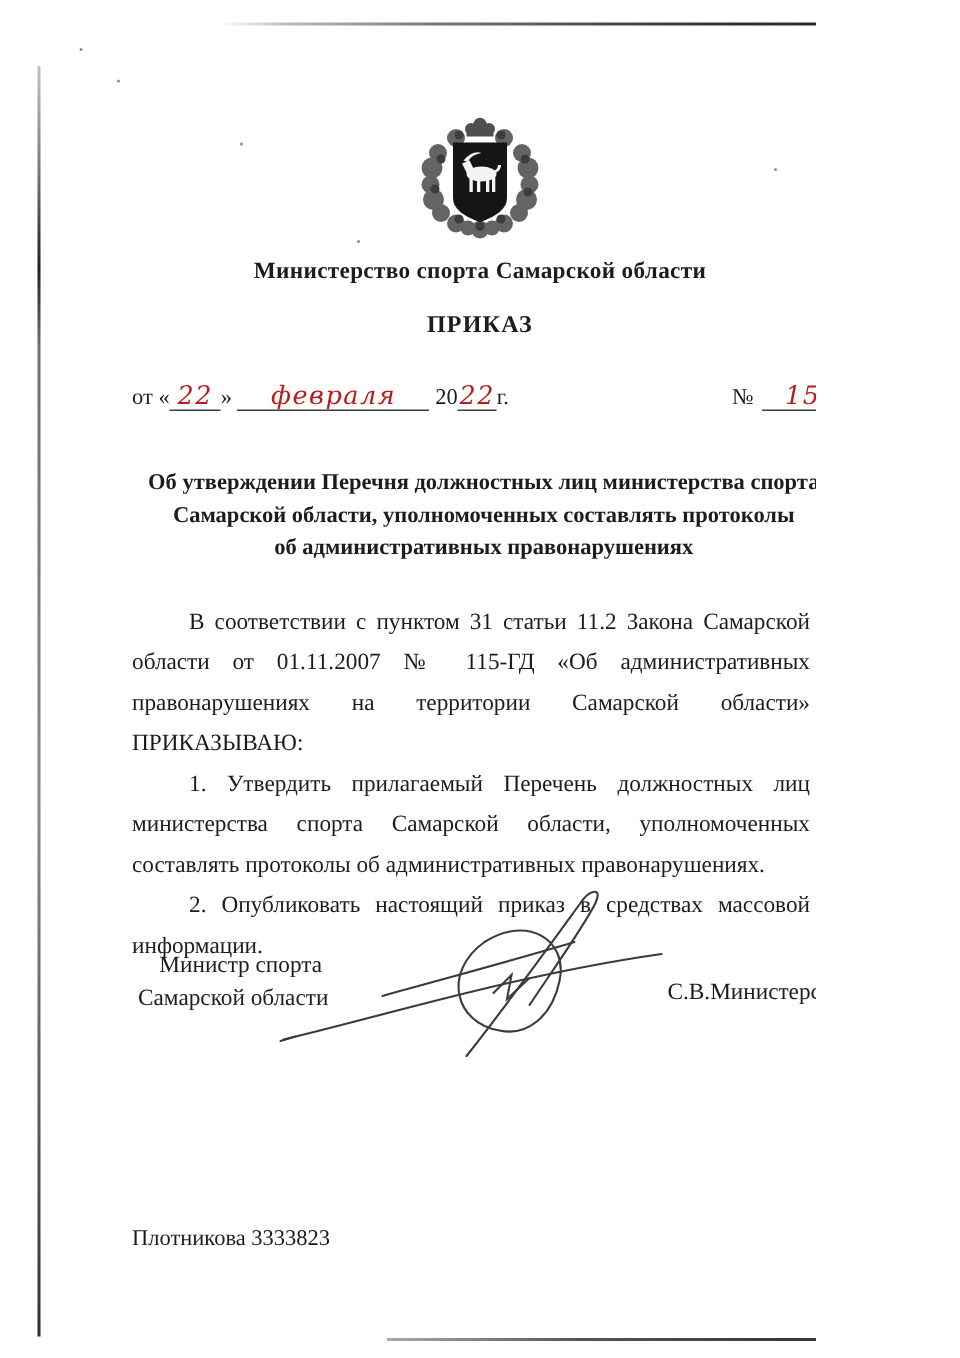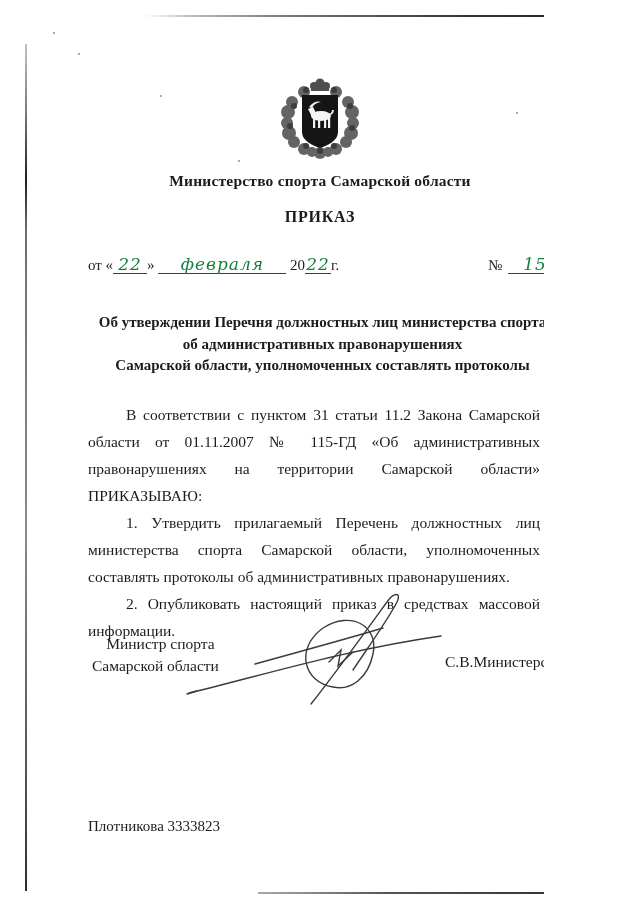--- a/index.html
+++ b/index.html
@@ -39,21 +39,21 @@
   }
   .doctype {
     position:absolute; left:0; top:208px; width:640px; text-align:center;
     font-weight:bold; font-size:16px; letter-spacing:.8px;
   }
 
   
   .dateline { position:absolute; left:88px; top:256px; font-size:15px; white-space:nowrap; }
   .numberline { position:absolute; left:488px; top:256px; font-size:15px; white-space:nowrap; }
   .hw {
-    font-family:"DejaVu Serif", serif; font-style:italic; color:#15803d;
+    font-family:"DejaVu Serif", serif; font-style:italic; color:#b91c1c;
     font-size:17px; letter-spacing:1px;
   }
   .hw-slot { display:inline-block; border-bottom:1.2px solid #3c3c3c; text-align:center; line-height:17px; }
   .slot-day   { min-width:34px; }
   .slot-month { min-width:128px; }
   .slot-year  { min-width:26px; }
   .slot-num   { min-width:88px; margin-left:6px; }
 
   
   .doc-title {
@@ -155,22 +155,22 @@
   <div class="dateline"><span>от «</span><span class="hw hw-slot slot-day">22</span><span>»</span>
     <span class="hw hw-slot slot-month">февраля</span>
     <span>20</span><span class="hw hw-slot slot-year">22</span><span>г.</span>
   </div>
 
   <div class="numberline"><span>№</span><span class="hw hw-slot slot-num">151-П</span>
   </div>
 
   <div class="doc-title">
     <div>Об утверждении Перечня должностных лиц министерства спорта</div>
+    <div>Самарской области, уполномоченных составлять протоколы</div>
     <div>об административных правонарушениях</div>
-    <div>Самарской области, уполномоченных составлять протоколы</div>
   </div>
 
   <div class="doc-body">
     <p>В соответствии с пунктом 31 статьи 11.2 Закона Самарской области от 01.11.2007 № 115-ГД «Об административных правонарушениях на территории Самарской области» ПРИКАЗЫВАЮ:</p>
     <p>1. Утвердить прилагаемый Перечень должностных лиц министерства спорта Самарской области, уполномоченных составлять протоколы об административных правонарушениях.</p>
     <p>2. Опубликовать настоящий приказ в средствах массовой информации.</p>
   </div>
 
   <div class="sig-position">
     <div class="l1">Министр спорта</div>

